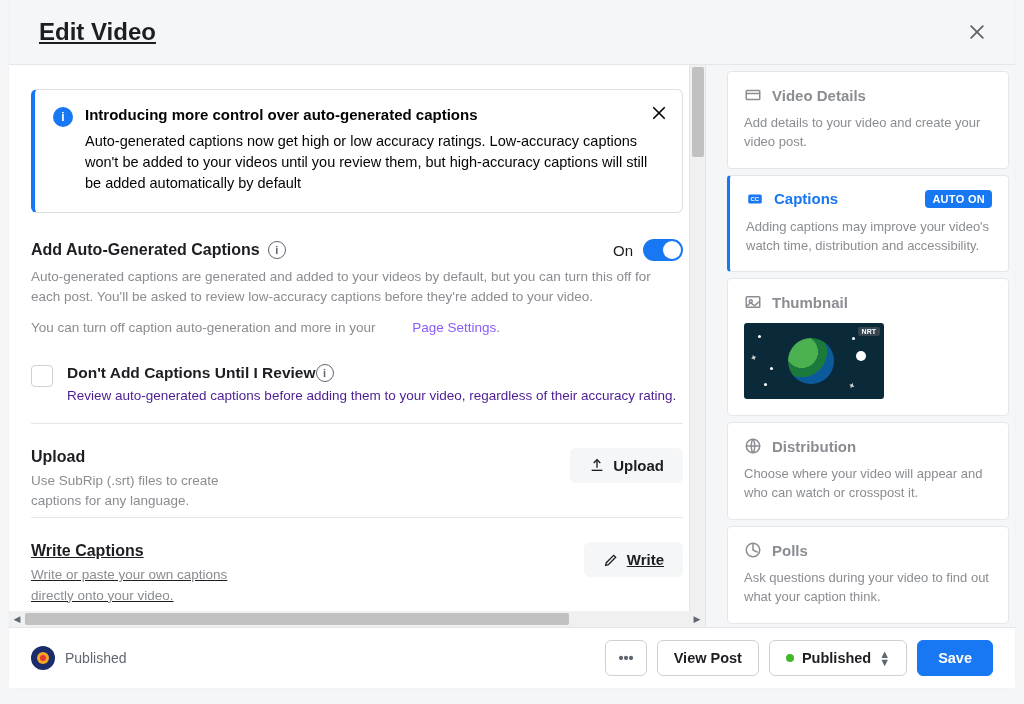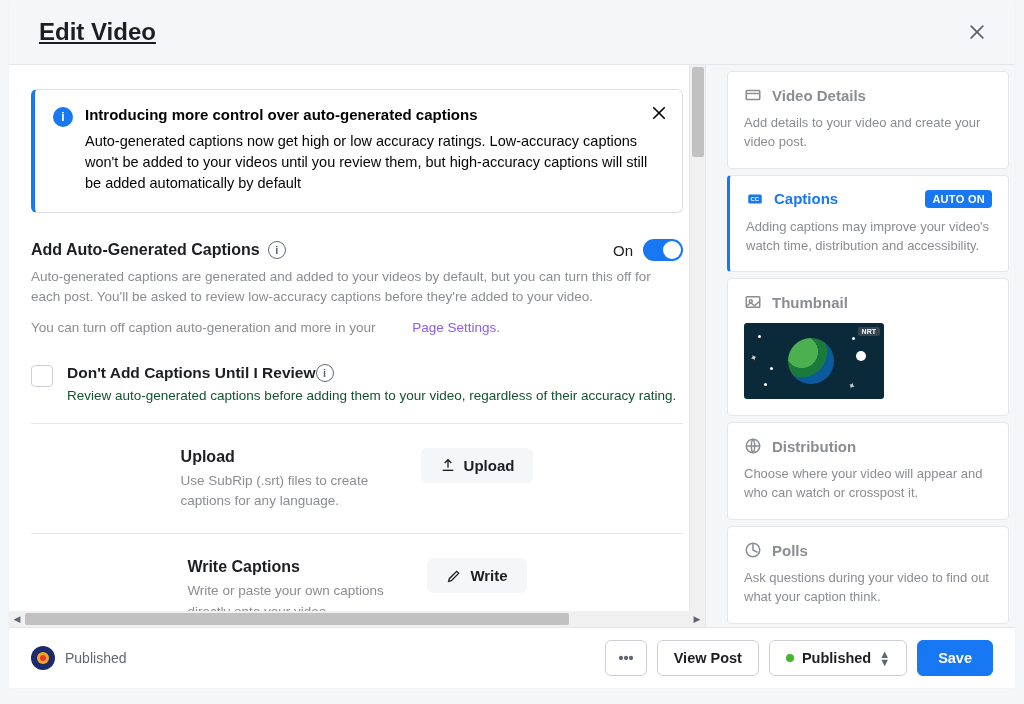--- a/index.html
+++ b/index.html
@@ -115,27 +115,27 @@
   }
   .section-desc { font-size:13.5px; color:#8a8d91; line-height:1.5; margin-top:6px;}
   .link { color:#8b5cf6; text-decoration:none;margin-left:33px; }
 
   .check-row { display:flex; gap:14px; margin-top:26px; padding-bottom:20px; border-bottom:1px solid #e4e6eb;}
   .checkbox {
     width:22px; height:22px; border:1px solid #ccd0d5; border-radius:4px; flex-shrink:0;
     background:#fff; margin-top:1px;
   }
   .check-label { font-weight:700; font-size:15.5px; color:#1c1e21; display:flex; align-items:center; }
-  .check-desc { font-size:13.5px; color:#14532d; margin-top:6px;}
+  .check-desc { font-size:13.5px; color:#4c1d95; margin-top:6px;}
 
   .sub-section {
-    display:flex; justify-content:center; align-items:flex-start;
-    padding:24px 0 22px 0; border-bottom:1px solid #e4e6eb;
-  }
-  .sub-section:last-child { border-bottom:none; }
+    display:flex; justify-content:space-between; align-items:flex-start;
+    padding:24px 0 6px 0; border-bottom:1px solid #e4e6eb;
+  }
+  .sub-section:last-child { border-bottom:none;text-decoration:underline; }
   .sub-title { font-weight:700; font-size:16px; color:#1c1e21;}
   .sub-desc { font-size:13.5px; color:#8a8d91; margin-top:5px; max-width:240px; line-height:1.5;}
   .side-btn {
     background:#f5f6f7; border:1px solid #f5f6f7; padding:8px 18px;
     border-radius:6px; font-size:15px; font-weight:600; color:#1c1e21;
     display:flex; align-items:center; gap:8px; cursor:pointer;
   }
   .side-btn svg { width:16px; height:16px; }
 
   

